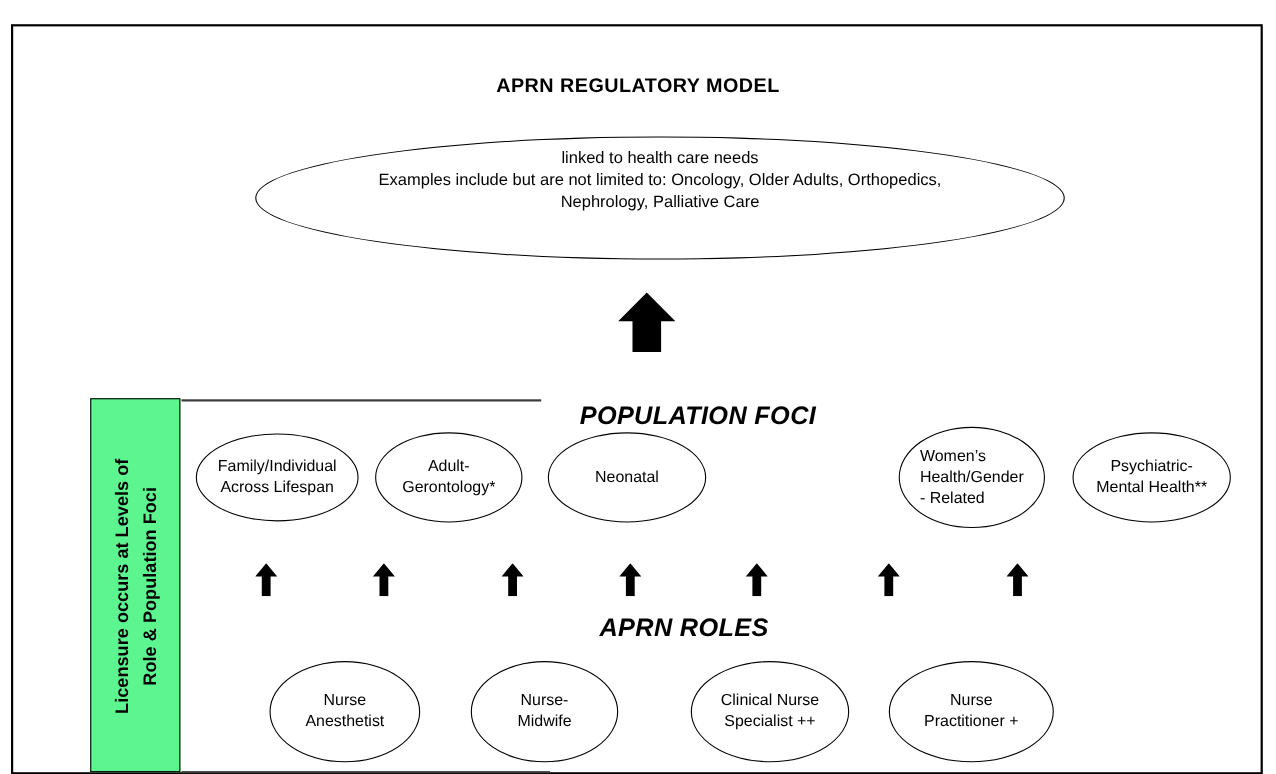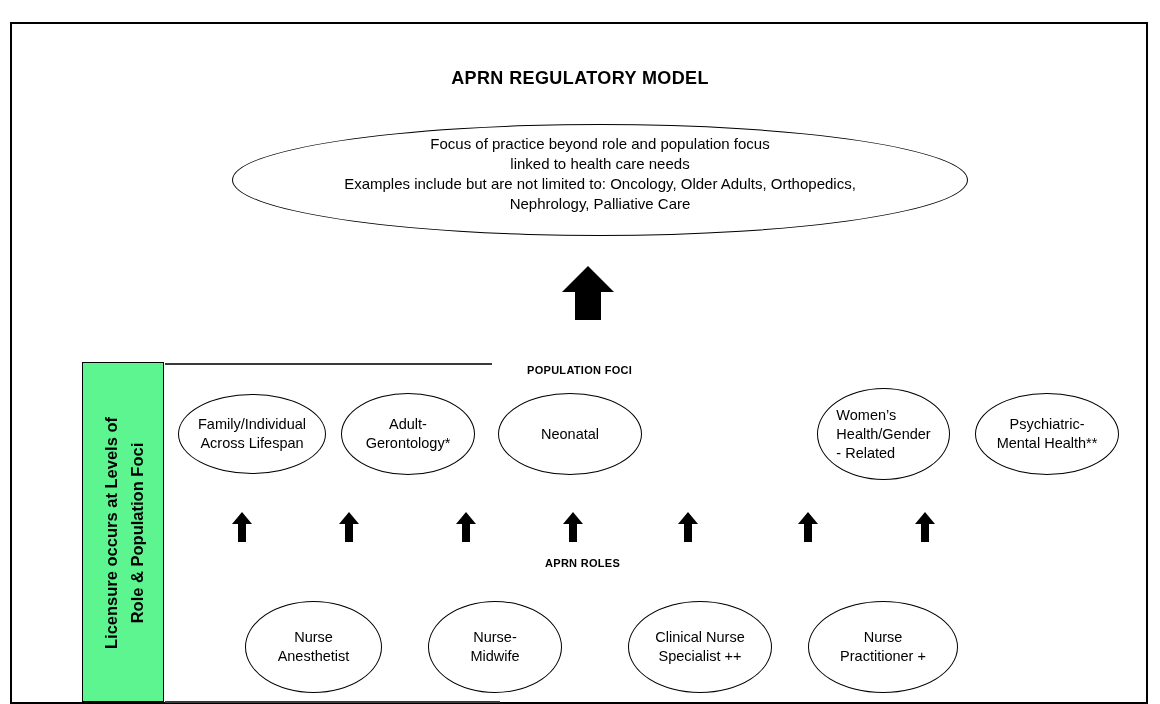--- a/index.html
+++ b/index.html
@@ -110,24 +110,25 @@
     position: absolute;
     background: #3a3a3a;
     height: 2px;
   }
   .rule-top { left: 165px; top: 351px; width: 327px; }
   .rule-bottom { left: 165px; top: 689px; width: 335px; }
 
   
   .section-hdr {
     position: absolute;
-    font-size: 11px;
+    font-size: 23px;
     font-weight: bold;
     letter-spacing: 0.3px;
     white-space: nowrap;
+    font-style: italic;
   }
   .hdr-population { left: 527px; top: 352px; }
   .hdr-roles      { left: 545px; top: 545px; }
 
   
   .node {
     position: absolute;
     border: 1.6px solid #000000;
     border-radius: 50%;
     box-sizing: border-box;
@@ -156,21 +157,20 @@
 <body>
 
 <div id="canvas">
 
   <div class="frame"></div>
 
   <div class="title">APRN REGULATORY MODEL</div>
 
   <div class="spec-ellipse"></div>
   <div class="spec-text">
-    <div>Focus of practice beyond role and population focus</div>
     <div>linked to health care needs</div>
     <div class="ital">Examples include but are not limited to: Oncology, Older Adults, Orthopedics,</div>
     <div class="ital">Nephrology, Palliative Care</div>
   </div>
 
   <div class="big-arrow">
     <svg width="52" height="54" viewBox="0 0 52 54" xmlns="http://www.w3.org/2000/svg">
       <polygon points="26,0 52,26 39,26 39,54 13,54 13,26 0,26" fill="#000000"></polygon>
     </svg>
   </div>

